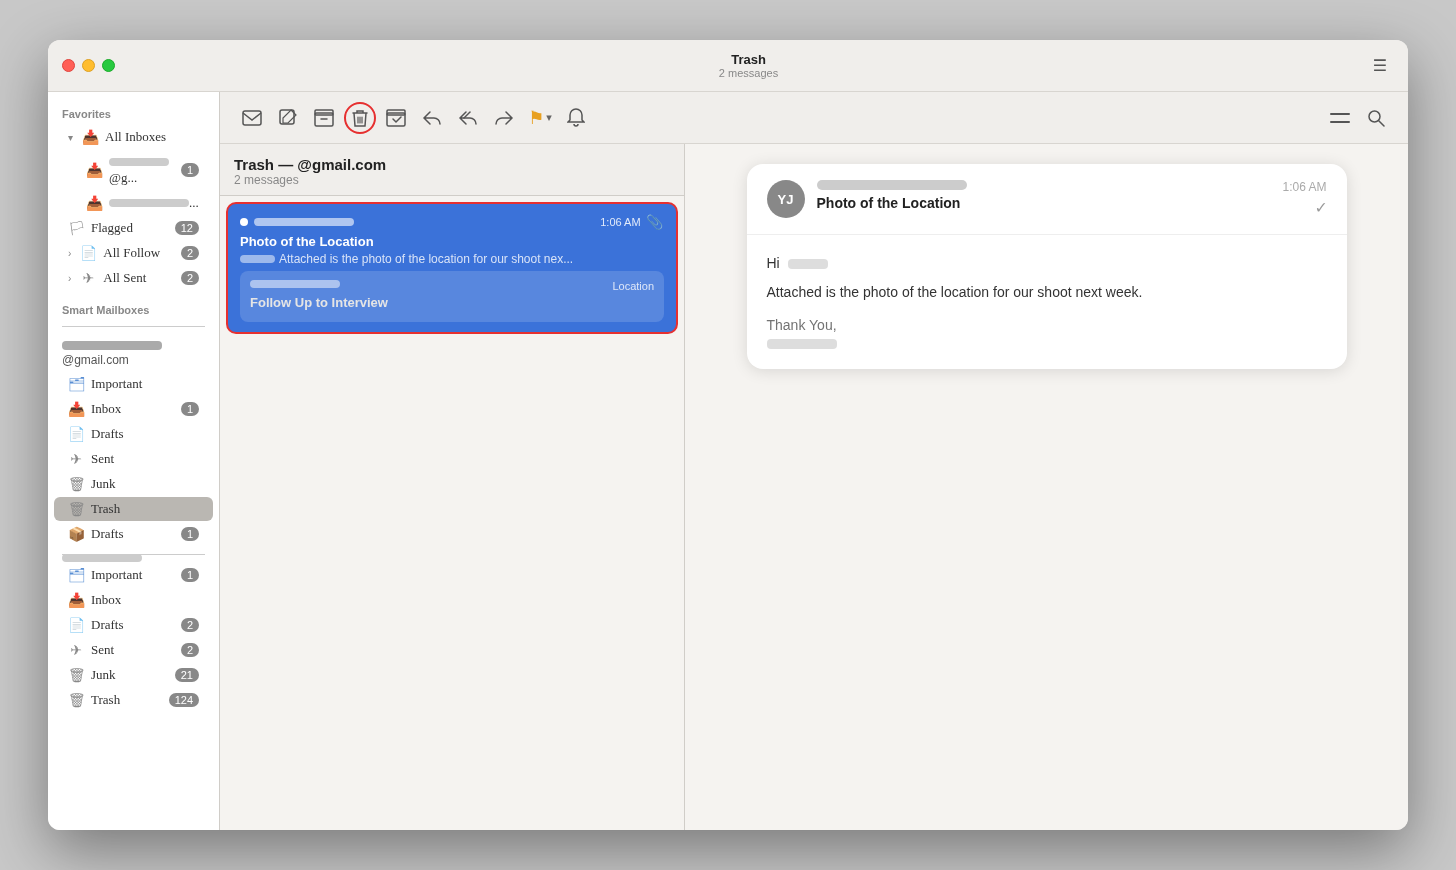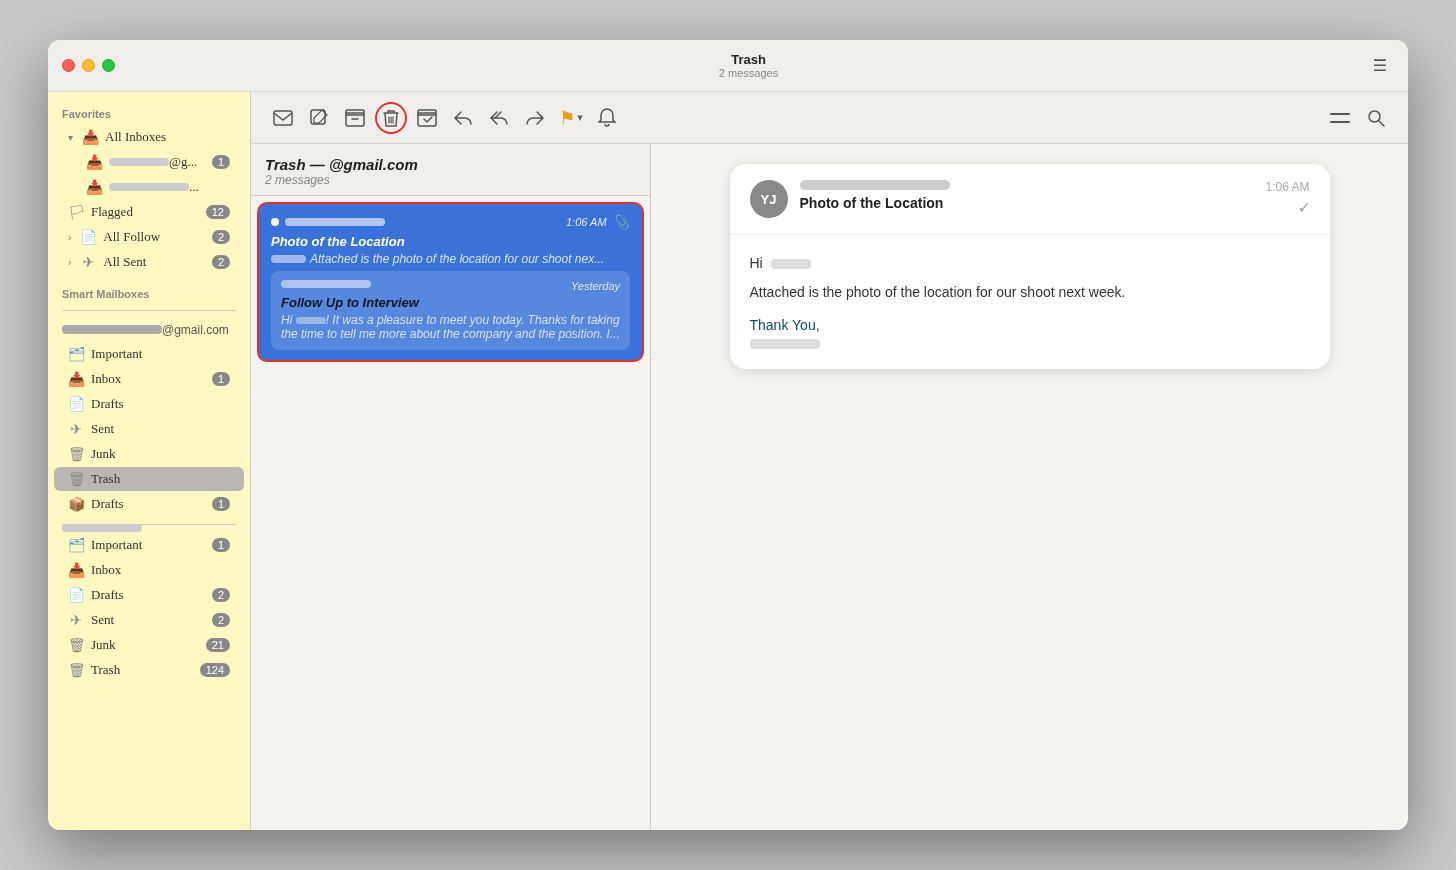--- a/index.html
+++ b/index.html
@@ -75,22 +75,22 @@
       cursor: pointer;
     }
     
     .main-content {
       display: flex;
       flex: 1;
       overflow: hidden;
     }
     
     .sidebar {
-      width: 203px;
-      background: #fef9c3;
+      width: 172px;
+      background: #ffffff;
       border-right: 1px solid #d0cdc8;
       overflow-y: auto;
       flex-shrink: 0;
       padding: 10px 0;
     }
     .sidebar-section-label {
       font-size: 11px;
       font-weight: 600;
       color: #888;
       padding: 6px 14px 4px;
@@ -143,27 +143,26 @@
       margin: 6px 14px;
     }
     .sidebar-account {
       font-size: 12px;
       color: #555;
       padding: 6px 14px 4px;
       font-weight: 500;
     }
     
     .email-list {
-      width: 400px;
+      width: 465px;
       border-right: 1px solid #d0cdc8;
       background: #f5f3f0;
       display: flex;
       flex-direction: column;
       flex-shrink: 0;
-      font-style: italic;
     }
     .email-list-header {
       padding: 12px 14px 8px;
       border-bottom: 1px solid #d0cdc8;
       background: #f0eeeb;
     }
     .email-list-title {
       font-size: 15px;
       font-weight: 600;
       color: #222;
@@ -248,21 +247,21 @@
       background: rgba(255,255,255,0.5);
       width: 90px;
     }
     .email-item2-time {
       font-size: 11px;
       color: rgba(255,255,255,0.8);
     }
     .email-item2-subject {
       font-size: 13px;
       font-weight: 600;
-      color: #0f172a;
+      color: #e5e5e5;
       margin-bottom: 3px;
     }
     .email-item2-preview {
       font-size: 12px;
       color: rgba(255,255,255,0.75);
       overflow: hidden;
       text-overflow: ellipsis;
       display: -webkit-box;
       -webkit-line-clamp: 2;
       -webkit-box-orient: vertical;
@@ -406,21 +405,21 @@
       margin-left: 4px;
     }
     .email-body-text {
       font-size: 14px;
       color: #333;
       margin-bottom: 14px;
       line-height: 1.6;
     }
     .email-body-thanks {
       font-size: 14px;
-      color: #0c4a6e;
+      color: #737373;
       margin-bottom: 6px;
     }
     .email-body-name-bar {
       height: 10px;
       background: #ddd;
       border-radius: 4px;
       width: 70px;
     }
     .email-top-area {
       display: flex;
@@ -683,24 +682,23 @@
               </div>
               <div class="email-subject">Photo of the Location</div>
               <div class="email-preview">
                 <span style="display:inline-block;width:35px;height:8px;background:rgba(255,255,255,0.5);border-radius:4px;"></span>
                 Attached is the photo of the location for our shoot nex...
               </div>
 
               <div class="email-item2">
                 <div class="email-item2-header">
                   <div class="email-item2-sender-bar"></div>
-                  <span class="email-item2-time">Yesterday</span>
+                  <span class="email-item2-time">Location</span>
                 </div>
                 <div class="email-item2-subject">Follow Up to Interview</div>
-                <div class="email-item2-preview">Hi <span style="display:inline-block;width:30px;height:7px;background:rgba(255,255,255,0.4);border-radius:3px;vertical-align:middle;"></span>! It was a pleasure to meet you today. Thanks for taking the time to tell me more about the company and the position. I...</div>
               </div>
             </div>
           </div>
         </div>
 
         <div class="email-view-area">
           <div class="email-card">
             <div class="email-card-header">
               <div class="email-card-from-row">
                 <div class="avatar">YJ</div>

